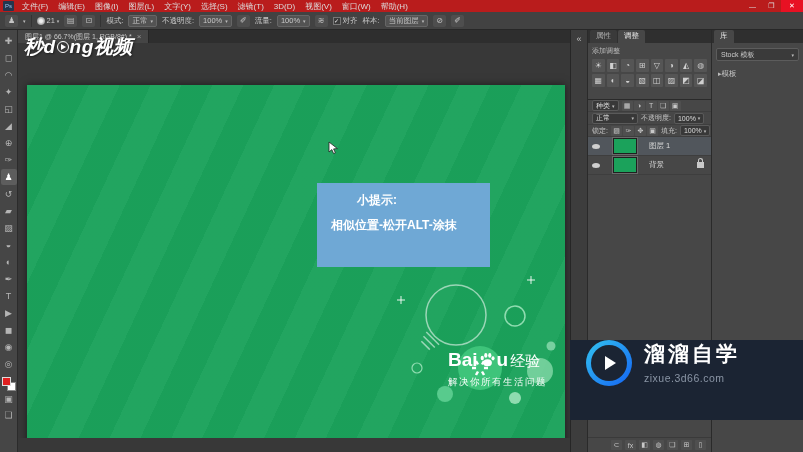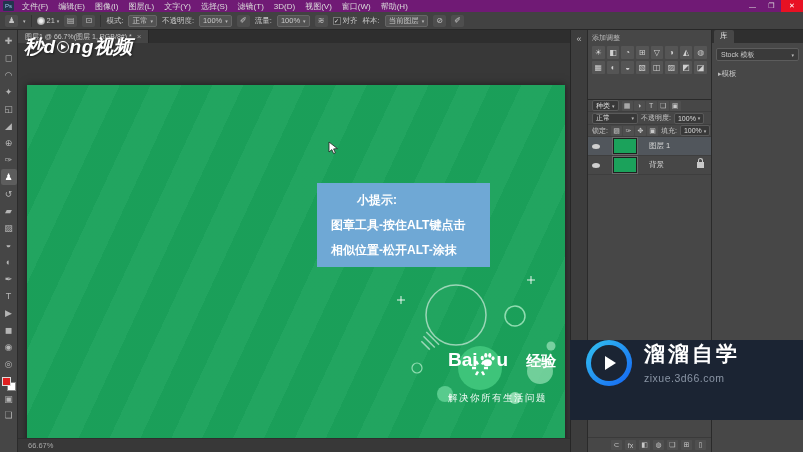--- a/index.html
+++ b/index.html
@@ -1,21 +1,21 @@
 <!DOCTYPE html>
 <html style="--canvas-green: #1ba25b; --tooltip-blue: #76a8e0; --watermark-navy: #1b2433; --close-red: #e81123; --foreground-red: #e02020;"><head>
 <meta charset="utf-8">
 <style>
   *{margin:0;padding:0;box-sizing:border-box}
   html,body{overflow:hidden}
   body{width:803px;height:452px;background:#222;font-family:"Liberation Sans","DejaVu Sans",sans-serif}
   .app{position:relative;width:803px;height:452px;overflow:hidden;background:#383838;color:#ccc}
 
   
-  .menubar{position:absolute;top:0;left:0;right:0;height:12px;background:#701a75;display:flex;align-items:center;font-size:8px;color:#ddd;z-index:40}
+  .menubar{position:absolute;top:0;left:0;right:0;height:12px;background:#b91c1c;display:flex;align-items:center;font-size:8px;color:#ddd;z-index:40}
   .ps-badge{width:11px;height:10px;margin:0 3px;background:#22364e;color:#9fc5f1;font-size:6px;display:flex;align-items:center;justify-content:center;border-radius:1px}
   .menu-items{display:flex;height:100%}
   .menu-item{padding:0 5px;display:flex;align-items:center;white-space:nowrap}
   .win-controls{margin-left:auto;display:flex;height:100%}
   .win-btn{width:19px;display:flex;align-items:center;justify-content:center;font-size:7px;color:#ddd}
   .win-btn.close{width:22px;background:var(--close-red,#e81123);color:#fff}
 
   
   .optionsbar{position:absolute;top:12px;left:0;right:0;height:18px;background:#424242;border-bottom:1px solid #272727;display:flex;align-items:center;gap:5px;padding:0 5px;font-size:7.5px;color:#c9c9c9;z-index:35;white-space:nowrap}
   .opt-icon{min-width:13px;height:12px;background:#4e4e4e;border-radius:2px;display:inline-flex;align-items:center;justify-content:center;font-size:8px;color:#c5c5c5;padding:0 1px}
@@ -46,22 +46,22 @@
   .doc-watermark{position:absolute;top:4px;left:6px;z-index:7;color:#fff;font-size:19px;font-weight:bold;font-style:italic;display:flex;align-items:center;letter-spacing:.5px;text-shadow:1px 1px 2px rgba(0,0,0,.45)}
   .play-o{width:12px;height:12px;border:1.5px solid #fff;border-radius:50%;display:inline-flex;align-items:center;justify-content:center;margin:0 1px}
   .play-o::after{content:'';border-left:5px solid #fff;border-top:3px solid transparent;border-bottom:3px solid transparent;margin-left:1px}
   .tip-box{position:absolute;left:290px;top:98px;width:173px;height:84px;background:rgba(118,168,224,.92);z-index:4;color:#fff;font-weight:bold;font-size:12px;line-height:25px;padding:5px 0 0 14px}
   .tip-title{margin-left:26px}
   .bulb{position:absolute;right:4px;bottom:50px;z-index:3}
   .baidu{position:absolute;left:421px;top:264px;z-index:4;color:#fff}
   .baidu-row{display:flex;align-items:flex-end}
   .baidu-bai,.baidu-du{font-size:19px;font-weight:bold}
   .baidu-paw{margin:0 1px 3px 1px}
-  .baidu-brand{font-size:15px;font-weight:bold;margin-left:18px}
-  .baidu-slogan{font-size:9.5px;letter-spacing:1.5px;margin-top:21px;opacity:.95}
+  .baidu-brand{font-size:15px;font-weight:normal;margin-left:2px}
+  .baidu-slogan{font-size:9.5px;letter-spacing:1.5px;margin-top:5px;opacity:.95}
   .cursor{position:absolute;left:310px;top:98px;z-index:9}
   .statusbar{position:absolute;bottom:0;left:0;right:0;height:14px;background:#383838;border-top:1px solid #2e2e2e;display:flex;align-items:center;gap:8px;font-size:7.5px;color:#a8a8a8;padding-left:10px}
 
   
   .rightdock{position:absolute;top:30px;right:0;width:233px;bottom:0;background:#333;display:flex;z-index:20;border-left:1px solid #262626}
   .dock-strip{width:17px;background:#3d3d3d;border-right:1px solid #2a2a2a;display:flex;flex-direction:column;align-items:center;padding-top:4px;color:#bbb;font-size:9px}
   .col-a{width:124px;display:flex;flex-direction:column;border-right:1px solid #2a2a2a}
   .col-b{flex:1;display:flex;flex-direction:column}
   .ptabs{height:13px;background:#2f2f2f;display:flex;align-items:flex-end;gap:1px;padding-left:2px}
   .ptab{font-size:7.5px;color:#b5b5b5;background:#3a3a3a;padding:1px 6px 2px;border-radius:2px 2px 0 0;white-space:nowrap}
@@ -214,21 +214,20 @@
         <span>图层1 @ 66.7%(图层 1, RGB/8#) *</span>
         <span class="tab-close">×</span>
       </div>
     </div>
 
     <div class="canvas-wrap">
       <div class="green-canvas">
 
         <div class="tip-box">
           <div class="tip-title">小提示:</div>
-          <div>图章工具-按住ALT键点击</div>
           <div>相似位置-松开ALT-涂抹</div>
         </div>
 
         <svg class="bulb" width="180" height="190" viewBox="0 0 180 190">
           <g transform="rotate(45 75 55)" stroke="rgba(255,255,255,.55)" stroke-width="1.5" fill="none">
             <circle cx="75" cy="55" r="30"></circle>
             <line x1="66" y1="88" x2="84" y2="88"></line>
             <line x1="67" y1="93" x2="83" y2="93"></line>
             <line x1="69" y1="98" x2="81" y2="98"></line>
           </g>
@@ -274,34 +273,35 @@
         <path d="M1 1 L1 11 L3.8 8.6 L5.6 12.6 L7.4 11.8 L5.6 7.9 L9.4 7.6 Z" fill="#fff" stroke="#222" stroke-width="0.8"></path>
       </svg>
     </div>
 
     <div class="doc-watermark">
       <span>秒d</span>
       <span class="play-o"></span>
       <span>ng视频</span>
     </div>
 
-    <div class="statusbar">
-      <span>66.67%</span>
-    </div>
   </div>
 
   <div class="rightdock">
     <div class="dock-strip">
       <span>«</span>
     </div>
 
     <div class="col-a">
 
 
       <div class="panel-adjust">
+        <div class="ptabs">
+          <span class="ptab">属性</span>
+          <span class="ptab active">调整</span>
+        </div>
         <div class="adjust-body">
           <div class="add-label">添加调整</div>
           <div class="adj-grid">
               <span class="adj-icon">☀</span>
               <span class="adj-icon">◧</span>
               <span class="adj-icon">◔</span>
               <span class="adj-icon">⊞</span>
               <span class="adj-icon">▽</span>
               <span class="adj-icon">◑</span>
               <span class="adj-icon">◭</span>

